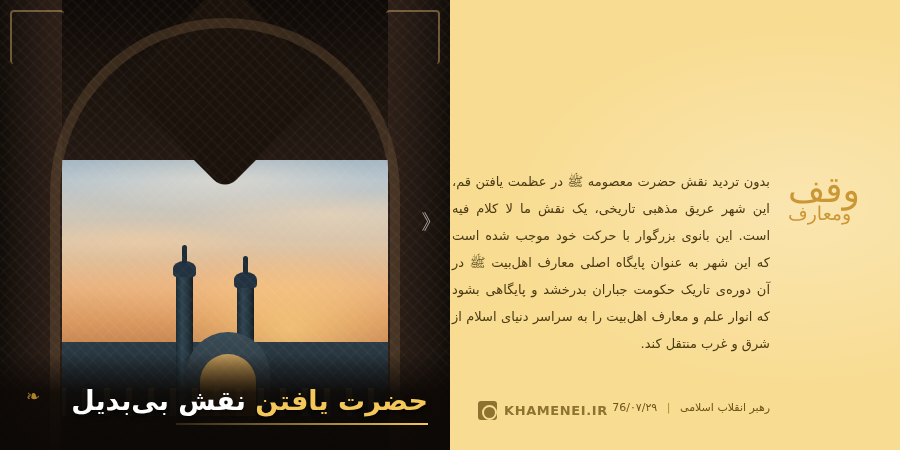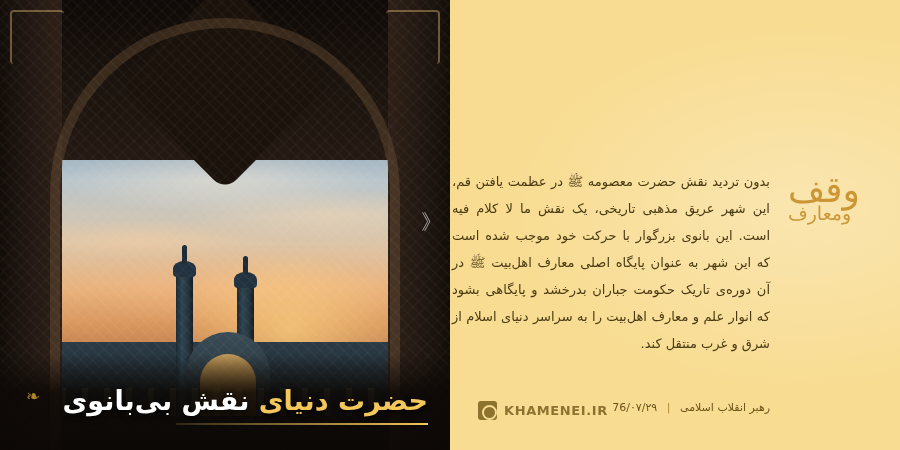--- a/index.html
+++ b/index.html
@@ -290,22 +290,22 @@
       <div class="arch-right"></div>
       <div class="arch-point"></div>
       <div class="arch-band"></div>
       <div class="tile-texture"></div>
       <div class="corner-orn orn-tl"></div>
       <div class="corner-orn orn-tr"></div>
     </div>
 
     <div class="caption-bar"></div>
     <div class="caption-text">
-      <span class="accent">حضرت دنیای</span>
-      <span>نقش بی‌بانوی</span>
+      <span class="accent">حضرت یافتن</span>
+      <span>نقش بی‌بدیل</span>
     </div>
     <div class="caption-underline"></div>
     <div class="left-orn">❧</div>
     <div class="chevron">》</div>
   </div>
 
   <div class="text-panel">
 
     <div class="calligraphy">
       <span>وقف</span>

